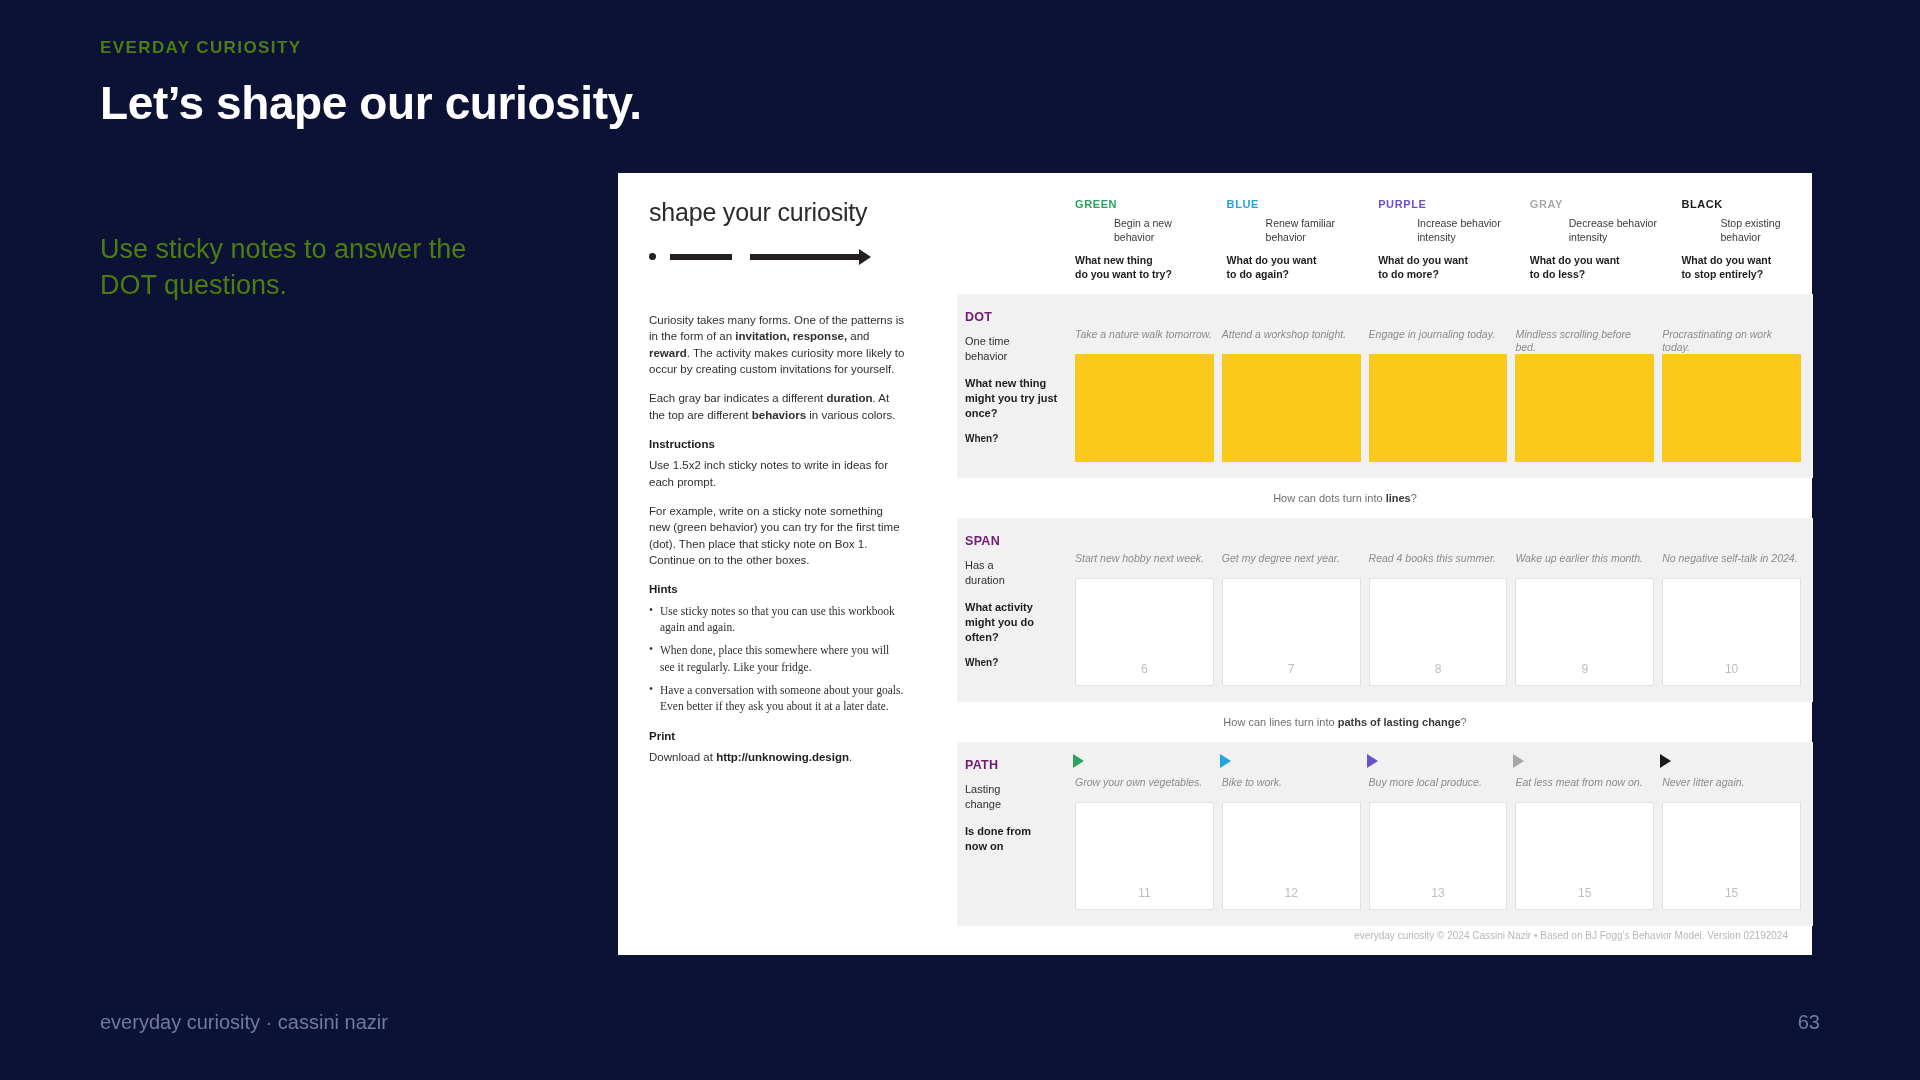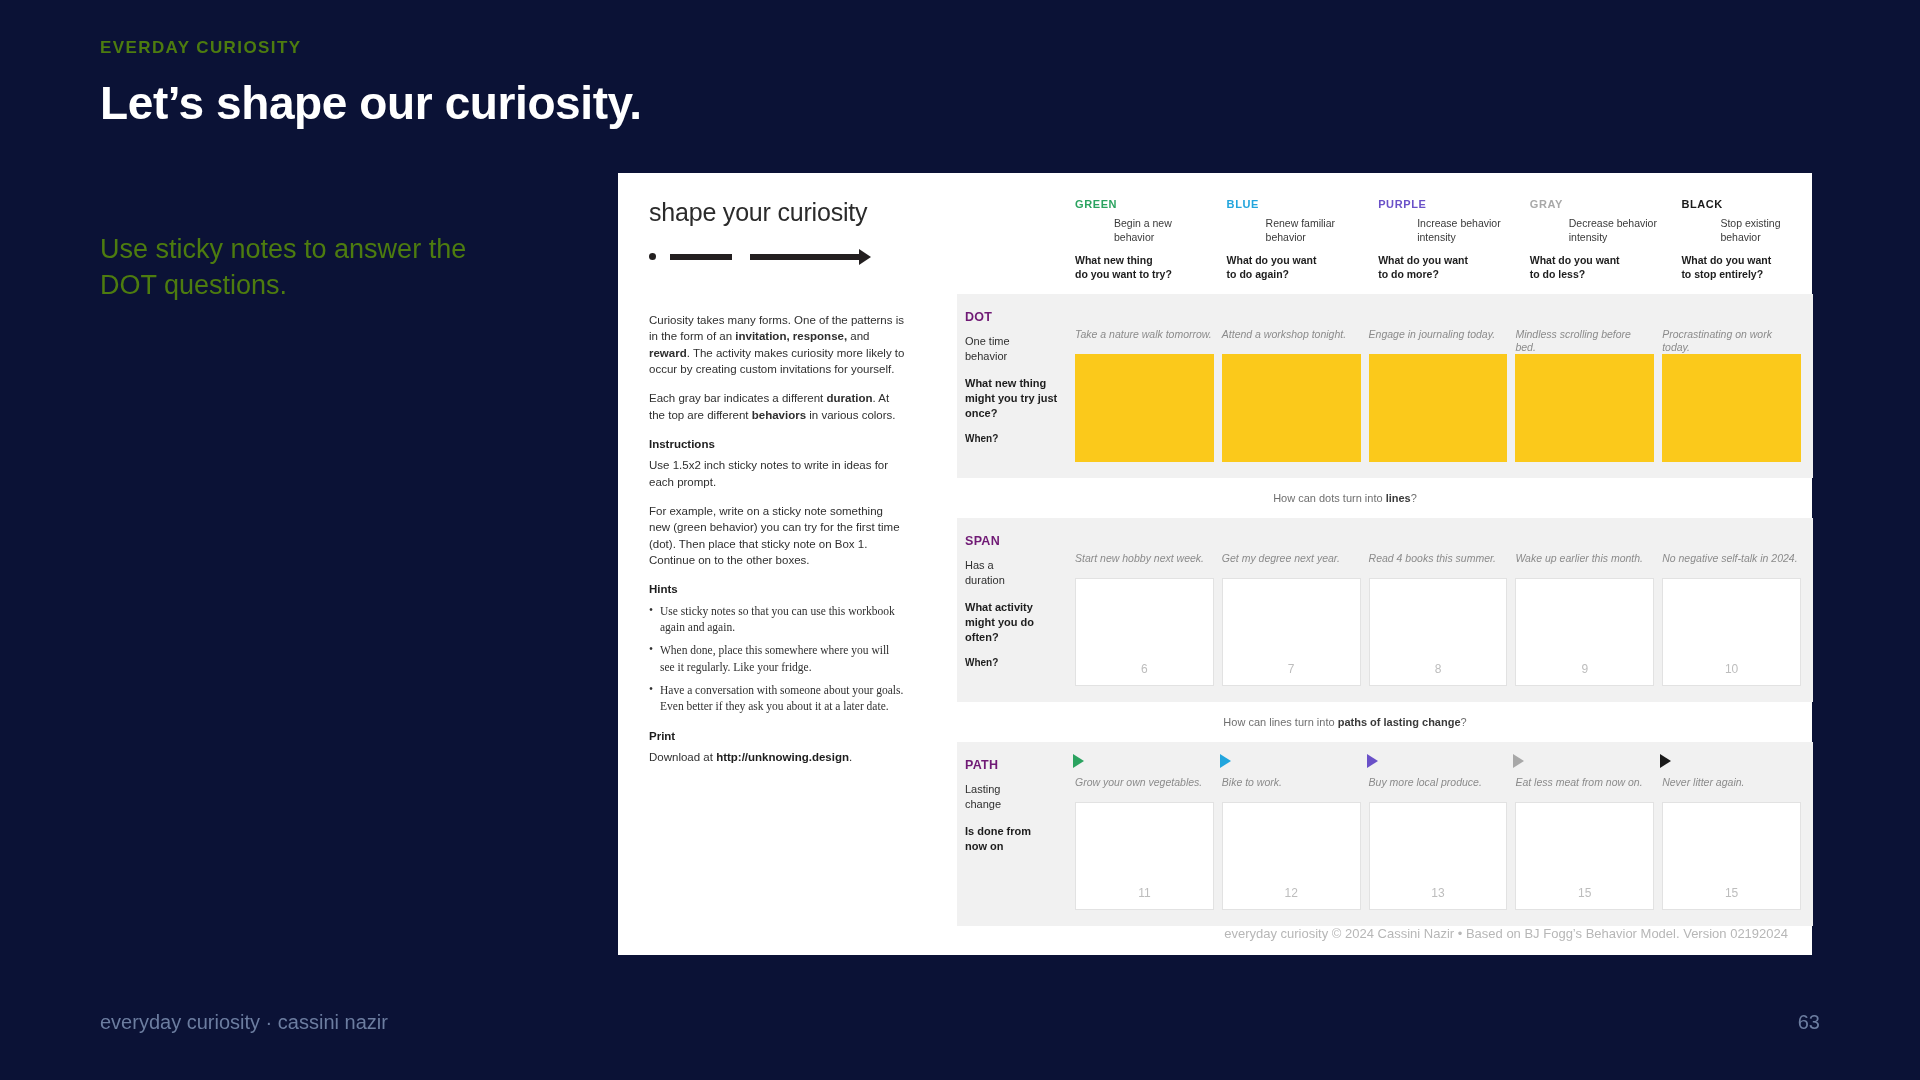--- a/index.html
+++ b/index.html
@@ -113,21 +113,21 @@
   }
 
   .transition {
     text-align: center; font-size: 11px; color: #6f6f6f;
     padding: 14px 0 14px 0; padding-right: 80px;
   }
   .transition b { font-weight: 700; color: #3a3a3a; }
 
   .wb-footer {
     position: absolute; right: 24px; bottom: 14px;
-    font-size: 13px; color: #b7b7b7;
+    font-size: 10px; color: #b7b7b7;
   }
 </style>
 </head>
 <body>
 
 <div class="slide">
 
   <div class="eyebrow">EVERDAY CURIOSITY</div>
   <div class="headline">Let’s shape our curiosity.</div>
   <div class="subcopy">Use sticky notes to answer the DOT questions.</div>

